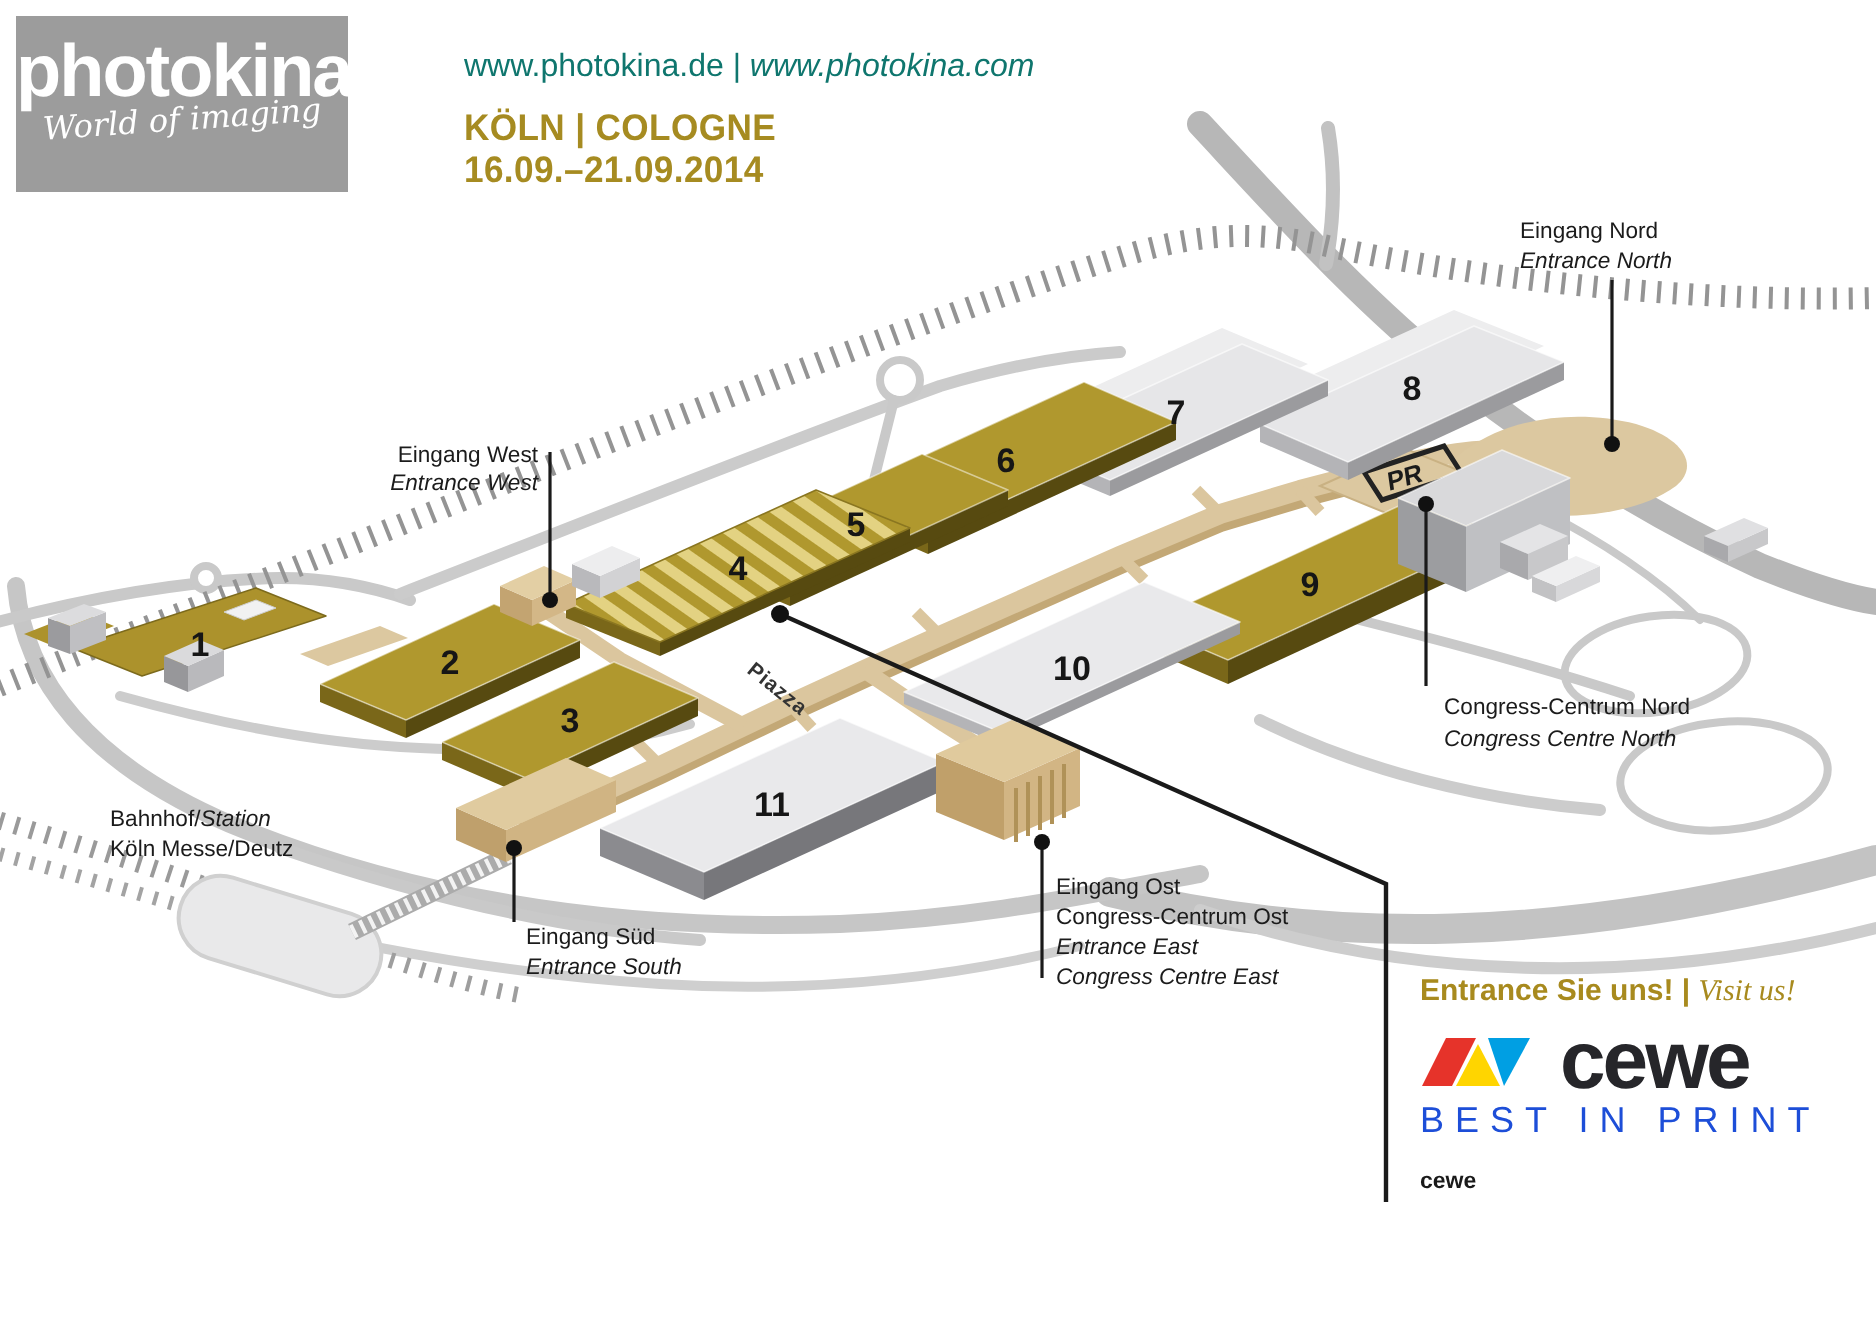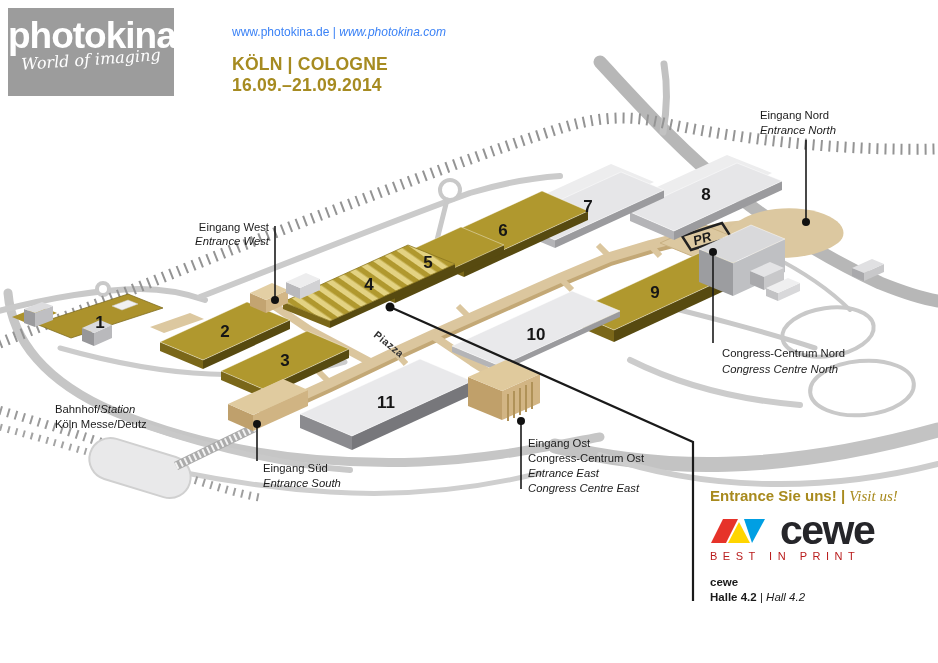--- a/index.html
+++ b/index.html
@@ -5,35 +5,35 @@
   html,body{margin:0;padding:0;background:#fff;}
   .page{position:relative;width:938px;height:663px;background:#fff;overflow:hidden;
         font-family:"Liberation Sans",sans-serif;}
   
   .logo-box{position:absolute;left:8px;top:8px;width:166px;height:88px;background:#9c9c9c;
             color:#fff;z-index:3;}
   .logo-title{font-size:37px;font-weight:bold;letter-spacing:-1px;text-align:center;
               margin-top:9px;line-height:1;}
   .logo-script{font-family:"DejaVu Serif",serif;font-style:italic;font-size:16px;
                text-align:center;margin-top:-4px;transform:rotate(-4deg);}
-  .site-line{position:absolute;left:232px;top:25px;font-size:12px;color:#3b82f6;z-index:3;}
+  .site-line{position:absolute;left:232px;top:25px;font-size:16px;color:#0f766e;z-index:3;}
   .site-line .it{font-style:italic;}
   .gold-line{position:absolute;left:232px;font-size:18.5px;font-weight:bold;color:#a68b21;
              transform:scaleX(.95);transform-origin:left;z-index:3;letter-spacing:.2px;}
   .loc{top:53px;} .dates{top:74px;}
   
   .map-svg{position:absolute;left:0;top:0;z-index:1;}
   
   .promo{position:absolute;left:710px;top:487px;z-index:3;width:220px;}
   .visit{font-size:15px;font-weight:bold;color:#a88a1e;white-space:nowrap;}
   .visit .it{font-style:italic;font-weight:normal;font-family:Liberation Serif, serif;}
   .logo-row{display:flex;align-items:center;margin-top:9px;height:32px;}
   .cewe-word{font-size:41px;font-weight:bold;color:#26262a;letter-spacing:-1.5px;
              line-height:26px;margin-left:10px;}
-  .tagline{font-size:11px;color:#b91c1c;letter-spacing:5.5px;margin-top:4px;white-space:nowrap;}
+  .tagline{font-size:18px;color:#1d4ed8;letter-spacing:5.5px;margin-top:4px;white-space:nowrap;}
   .exhibitor{margin-top:13px;font-size:11.5px;color:#1a1a1a;line-height:15px;}
   .exhibitor .b{font-weight:bold;}
   .exhibitor .it{font-style:italic;}
 </style>
 </head>
 <body>
 
 <div class="page">
 
   <div class="logo-box">
@@ -304,21 +304,16 @@
       <svg width="60" height="28" viewBox="0 0 60 28">
         <polygon points="1,27 13,3 28,3 16,27" fill="#e6332a"></polygon>
         <polygon points="34,3 55,3 42,27" fill="#009fe3"></polygon>
         <polygon points="18,27 29,6 40,27" fill="#ffd500"></polygon>
       </svg>
       <span class="cewe-word">cewe</span>
     </div>
     <div class="tagline">BEST IN PRINT</div>
     <div class="exhibitor">
       <div class="b">cewe</div>
-      <div>
-        <span class="b">Halle 4.2</span>
-        <span>|</span>
-        <span class="it">Hall 4.2</span>
-      </div>
     </div>
   </div>
 
 </div>
 
 </body></html>

